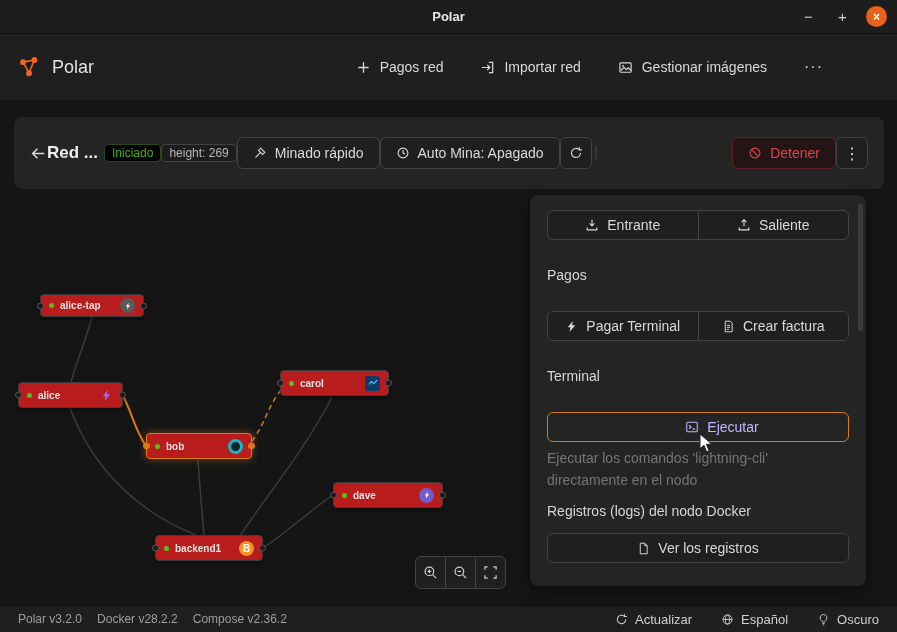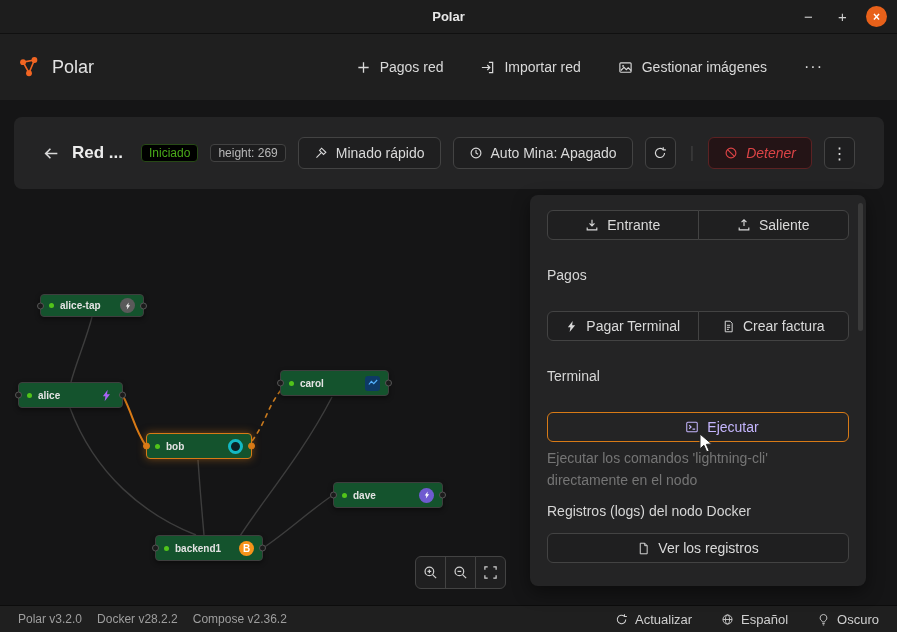--- a/index.html
+++ b/index.html
@@ -30,42 +30,42 @@
   .brand { display: flex; align-items: center; gap: 10px; font-size: 18px; color: #e2e2e2; }
   .appbar-actions { margin-left: auto; display: flex; align-items: center; gap: 37px; padding-right: 58px; }
   .appbar-link { display: flex; align-items: center; gap: 9px; font-size: 14px; color: #d9d9d9; }
   .appbar-more { font-size: 16px; letter-spacing: 1px; color: #d9d9d9; }
 
   
   .content { position: relative; height: 505px; background: #151516; }
   .net-card {
     position: absolute; left: 14px; right: 13px; top: 17px; height: 72px;
     background: #242425; border-radius: 8px;
-    display: flex; align-items: center; padding: 0 29px; gap: 12px; z-index: 3;
+    display: flex; align-items: center; padding: 0 16px; z-index: 3;
   }
   .back-btn { color: #d9d9d9; display: flex; align-items: center; }
   .net-title { font-size: 17px; font-weight: bold; color: #ececec; margin-right: 6px; white-space: nowrap; }
   .badge { font-size: 12px; padding: 1px 7px; border-radius: 4px; white-space: nowrap; }
   .badge-success { color: #49aa19; background: #000000; border: 1px solid #274916; }
   .badge-plain { color: #b8b8b8; background: #1d1d1e; border: 1px solid #424242; }
   .btn {
     height: 32px; display: inline-flex; align-items: center; justify-content: center; gap: 8px;
     padding: 0 15px; background: #1f1f20; border: 1px solid #434343; border-radius: 6px;
     color: #d9d9d9; font-size: 14px; white-space: nowrap;
   }
   .btn-icononly { width: 32px; padding: 0; }
-  .btn-danger { color: #dc4446; border-color: #5c2223; background: #241416; margin-left: auto; font-style: italic; }
+  .btn-danger { color: #dc4446; border-color: #5c2223; background: #241416; margin-left: auto; }
   .v-divider { color: #3f3f3f; font-size: 17px; padding: 0 2px; }
   .more-v { font-size: 16px; color: #d9d9d9; }
 
   
   .edges { position: absolute; inset: 0; z-index: 1; pointer-events: none; }
   .gnode {
     position: absolute; z-index: 2; height: 26px;
-    background: #14532d; border: 1px solid #3e3e3e; border-radius: 4px;
+    background: #b91c1c; border: 1px solid #3e3e3e; border-radius: 4px;
     display: flex; align-items: center; gap: 6px; padding: 0 8px;
     box-shadow: 0 2px 5px rgba(0,0,0,.45);
     text-align: right;
   }
   .gnode .nlabel { font-size: 10px; font-weight: 600; color: #e3e3e3; white-space: nowrap; }
   .sdot { width: 5px; height: 5px; border-radius: 50%; background: #52c41a; flex: none; }
   .nicon { margin-left: auto; width: 15px; height: 15px; border-radius: 50%;
            display: flex; align-items: center; justify-content: center; flex: none; }
   .port { position: absolute; width: 7px; height: 7px; border-radius: 50%;
           background: #1b1b1b; border: 1px solid #565656; top: 50%; transform: translateY(-50%); }

